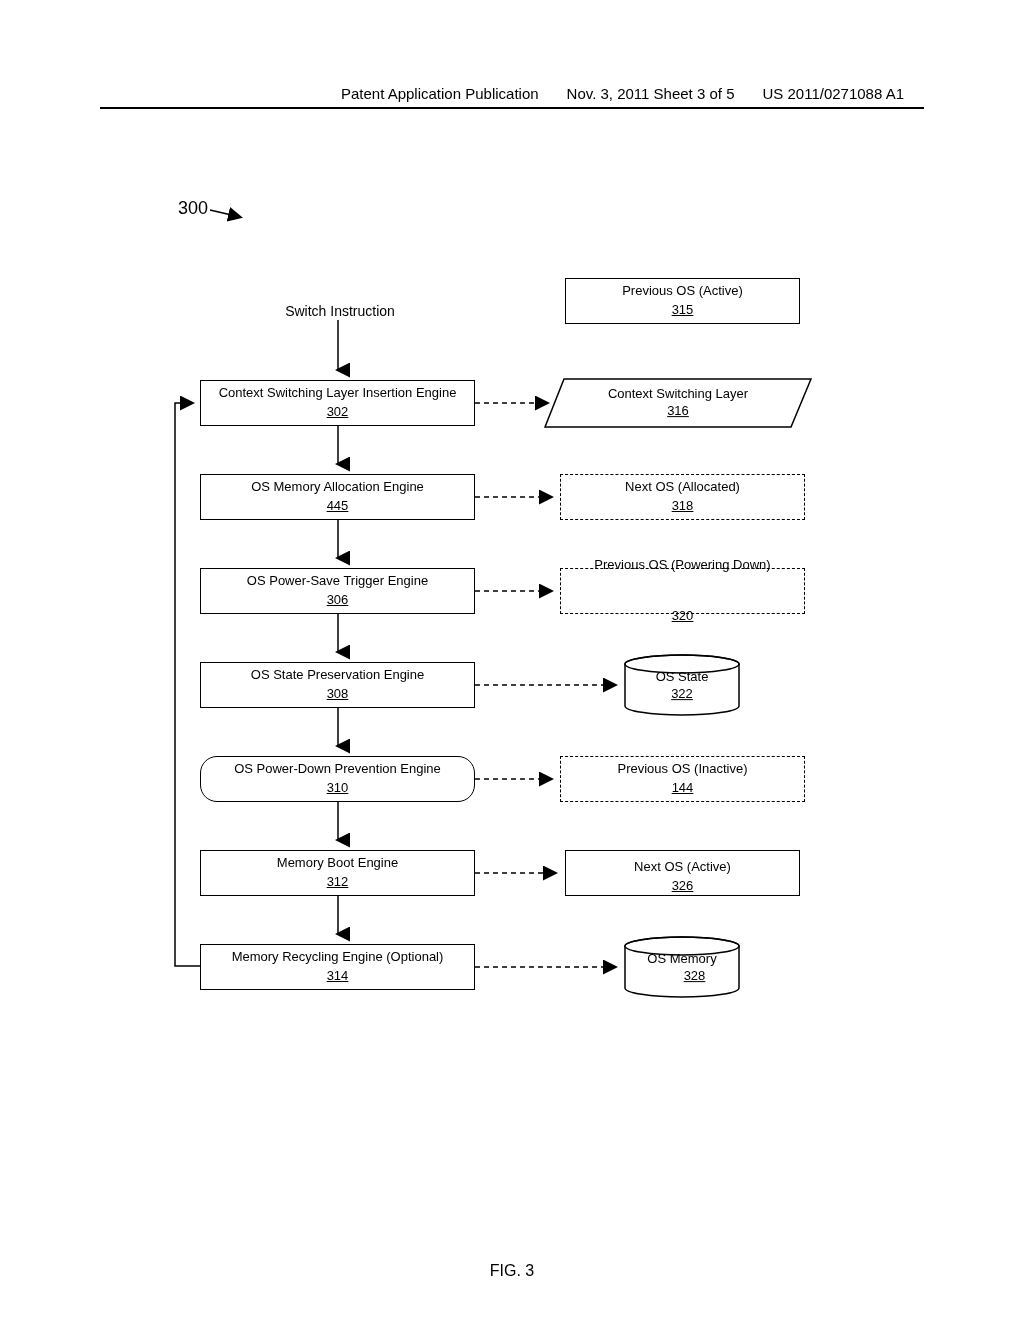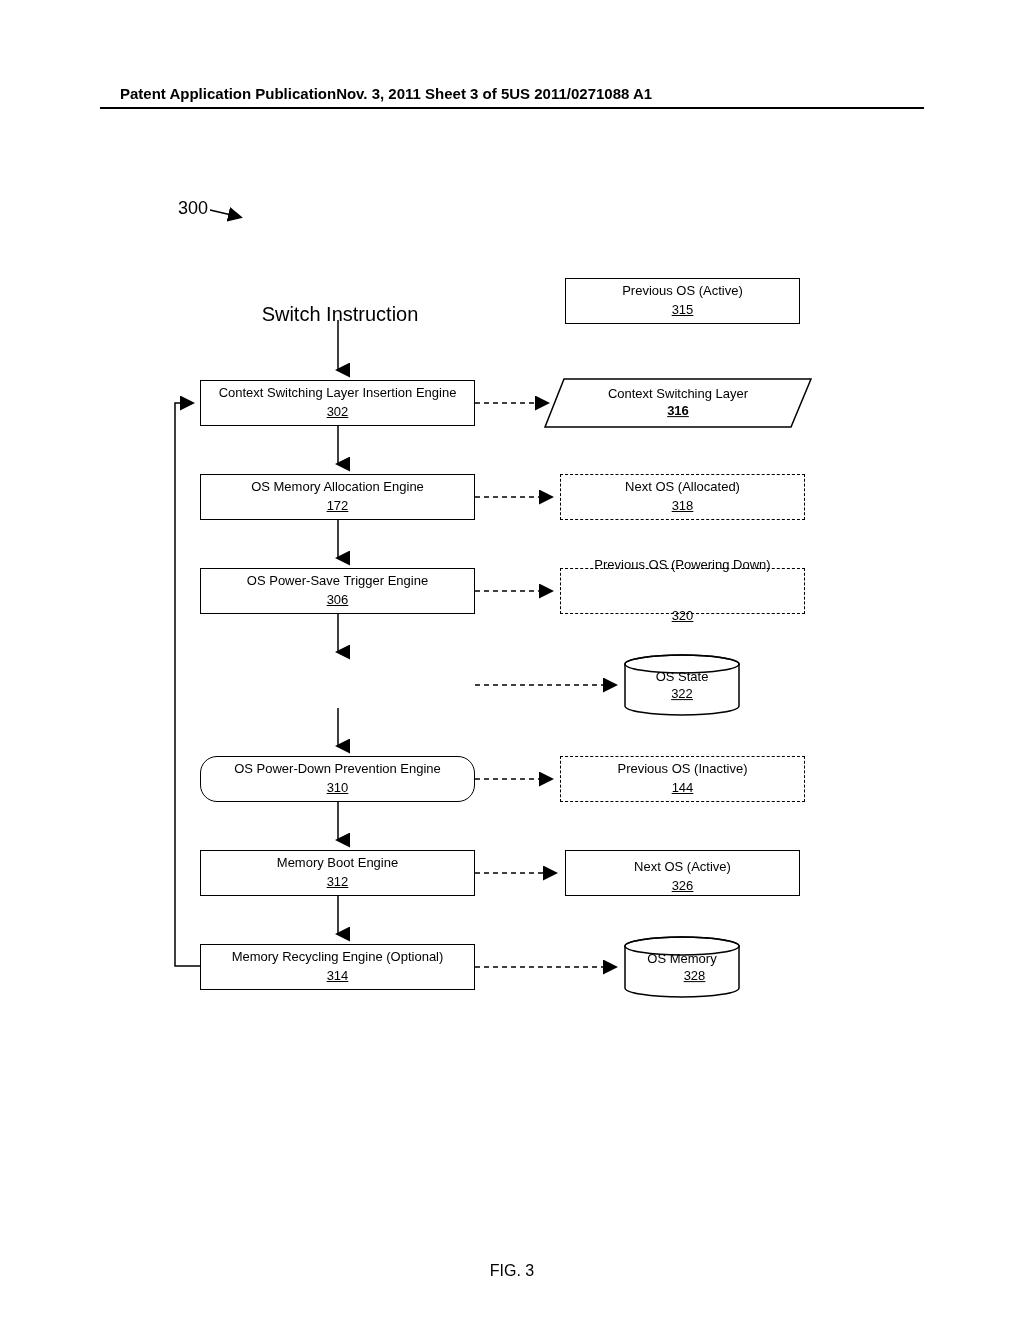--- a/index.html
+++ b/index.html
@@ -10,23 +10,24 @@
     height: 1320px;
     position: relative;
   }
   .header {
     position: absolute;
     top: 85px;
     left: 0;
     right: 0;
     padding: 0 120px;
     display: flex;
-    justify-content: flex-start;
+    justify-content: flex-end;
     font-size: 15px;
-    font-weight: bold;
+    font-weight: normal;
+    gap: 28px;
   }
   .header-left, .header-center, .header-right { white-space: nowrap; }
   .hr {
     position: absolute;
     top: 107px;
     left: 100px;
     right: 100px;
     border-top: 2px solid #000;
   }
   .diagram {
@@ -85,21 +86,21 @@
     left: 0;
   }
   .cylinder .ctxt {
     position: absolute;
     width: 100%;
     top: 52%;
     transform: translateY(-50%);
   }
   .switch-label {
     position: absolute;
-    font-size: 20px;
+    font-size: 14px;
     text-align: center;
   }
   .fig-label {
     position: absolute;
     bottom: 40px;
     width: 100%;
     text-align: center;
     font-size: 16px;
     font-weight: normal;
   }
@@ -132,28 +133,32 @@
 
   <div class="switch-label" style="left:260px; top:133px; width:160px;">Switch Instruction</div>
 
   <div class="box" style="left:200px; top:210px; width:275px; height:46px;">
     <span>Context Switching Layer Insertion Engine</span>
     <span class="ref">302</span>
   </div>
 
   <div class="box" style="left:200px; top:304px; width:275px; height:46px;">
     <span>OS Memory Allocation Engine</span>
-    <span class="ref">172</span>
+    <span class="ref">445</span>
   </div>
 
   <div class="box" style="left:200px; top:398px; width:275px; height:46px;text-align:right;">
     <span>OS Power-Save Trigger Engine</span>
     <span class="ref">306</span>
   </div>
 
+  <div class="box" style="left:200px; top:492px; width:275px; height:46px;">
+    <span>OS State Preservation Engine</span>
+    <span class="ref">308</span>
+  </div>
 
   <div class="box" style="left:200px; top:586px; width:275px; height:46px;border-radius:17px;">
     <span>OS Power-Down Prevention Engine</span>
     <span class="ref">310</span>
   </div>
 
   <div class="box" style="left:200px; top:680px; width:275px; height:46px;">
     <span>Memory Boot Engine</span>
     <span class="ref">312</span>
   </div>
@@ -167,21 +172,21 @@
     <span>Previous OS (Active)</span>
     <span class="ref">315</span>
   </div>
 
   <div class="parallelogram" style="left:544px; top:208px; width:268px; height:50px;">
     <svg width="268" height="50">
         <polygon points="20,1 267,1 247,49 1,49" fill="#fff" stroke="#000" stroke-width="1.5"></polygon>
       </svg>
     <div class="ptxt">
       <span>Context Switching Layer</span><br>
-      <span style="text-decoration:underline;font-weight:bold;">316</span>
+      <span style="text-decoration:underline;">316</span>
     </div>
   </div>
 
   <div class="box dashed-box" style="left:560px; top:304px; width:245px; height:46px;">
     <span>Next OS (Allocated)</span>
     <span class="ref">318</span>
   </div>
 
   <div class="box dashed-box" style="left:560px; top:398px; width:245px; height:46px;gap:32px;">
     <span>Previous OS (Powering Down)</span>

